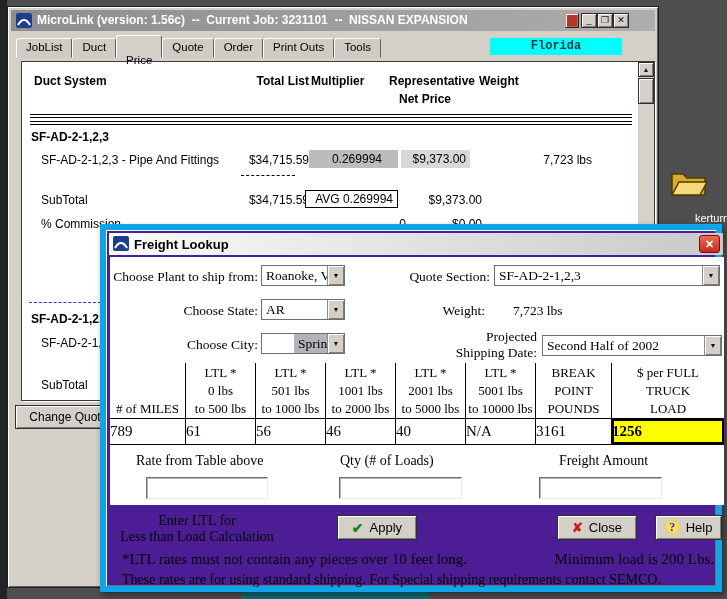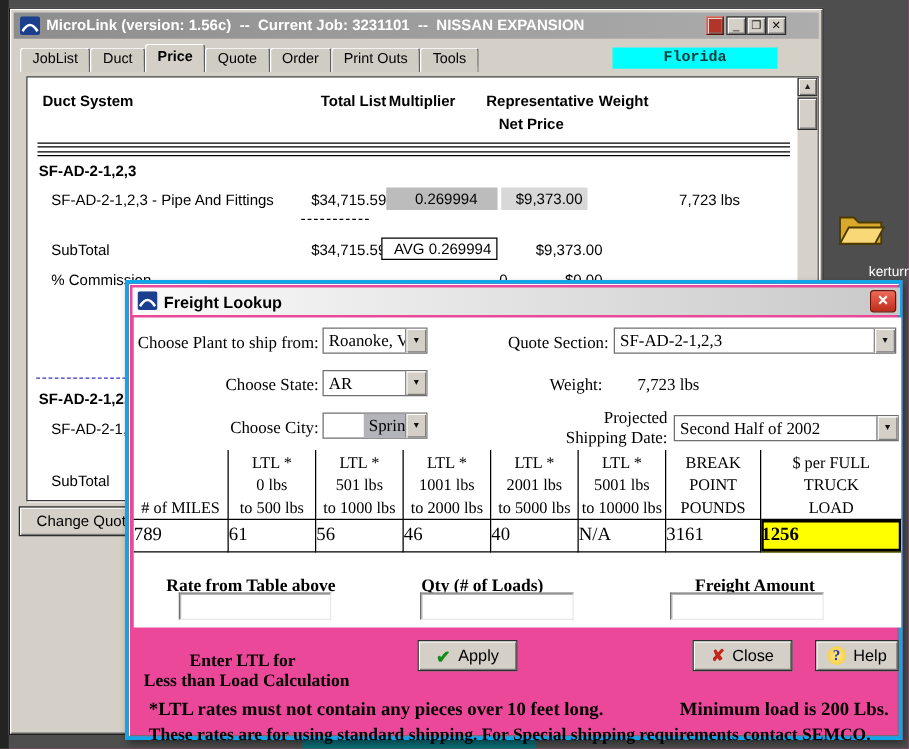--- a/index.html
+++ b/index.html
@@ -20,54 +20,54 @@
   .title-text { position:absolute; left:26px; top:3px; color:#ffffff;
             font-size:12px; font-weight:bold; white-space:pre; }
   .tbtn { position:absolute; top:3px; width:16px; height:15px;
             font-size:9px; line-height:13px; text-align:center; color:#111; }
   .tbtn.red { background:#b13529; border-color:#e08a80 #5d0f06 #5d0f06 #e08a80; }
 
   .tab { float:left; height:20px; margin-top:3px; padding:2px 9px 0 9px;
             font-size:11.5px; background:#cfccc4; border:1px solid;
             border-color:#ffffff #5f5f5f transparent #ffffff;
             border-top-left-radius:3px; border-top-right-radius:3px; }
-  .tab.active { height:23px; margin-top:0; font-weight:bold; background:#d4d0c8;
-            padding-top:4px; position:relative; z-index:2; }
+  .tab.active { height:23px; margin-top:0; font-weight:normal; background:#d4d0c8;
+            padding-top:18px; position:relative; z-index:2; }
   .region-box { left:482px; top:31px; width:132px; height:17px; background:#00ffff;
             text-align:center; font-family:"Liberation Mono",monospace;
             font-size:12px; font-weight:bold; color:#0b3b3b; line-height:17px; }
 
   .content { left:13px; top:54px; width:634px; height:340px; background:#ffffff;
             border:1px solid #3b3b3b; box-shadow: 1px 1px 0 #ffffff; overflow:hidden; }
   .g { position:absolute; font-size:12px; color:#000; white-space:nowrap; }
   .g.b { font-weight:bold; }
   .dsep { position:absolute; height:4px; border-top:1px solid #000; border-bottom:1px solid #000; }
 
   
   .vscroll { position:absolute; right:0; top:0; bottom:0; width:16px; background:#d6d2ca; }
   .sbtn { position:absolute; left:0; width:16px; height:15px; font-size:7px;
             line-height:13px; text-align:center; color:#222; }
   .sthumb { position:absolute; left:0; top:16px; width:16px; height:26px; }
 
   
-  .dialog { left:100px; top:224px; width:622px; height:368px; background:#ec4899;
-            border:3px solid #0ea5e9; box-shadow: inset 1px 1px 0 #ffffff,
+  .dialog { left:100px; top:224px; width:622px; height:368px; background:#4c1d95;
+            border:6px solid #0ea5e9; box-shadow: inset 1px 1px 0 #ffffff,
             inset -1px -1px 0 #6f6f6f, 2px 3px 6px rgba(0,0,0,.45); z-index:20; }
   .dlg-titlebar { left:3px; top:3px; width:614px; height:22px;
             background:linear-gradient(to right,#fbfbfb,#c9c9c9); }
   .dlg-title { position:absolute; left:25px; top:4px; font-size:13px; font-weight:bold; color:#000; }
   .dlg-close { position:absolute; right:3px; top:2px; width:21px; height:18px;
             background:linear-gradient(#ef6a57,#c02c1c); border:1px solid #6f1208;
             border-radius:3px; color:#fff; font-size:11px; font-weight:bold;
             text-align:center; line-height:16px; }
   .dlg-body { position:absolute; left:4px; top:27px; width:614px; height:248px; background:#ffffff; }
 
   .ser { position:absolute; font-family:"Liberation Serif",serif; font-size:13.5px;
             color:#000; white-space:nowrap; }
-  .ser.b { font-weight:bold;margin-top:12px; }
+  .ser.b { font-weight:normal; }
 
   .combo { position:absolute; height:21px; background:#fff; border:1px solid #6f6f6f;
             display:flex; align-items:stretch; }
   .combo-text { flex:1; font-family:"Liberation Serif",serif; font-size:13.5px;
             line-height:19px; padding-left:4px; white-space:nowrap; overflow:hidden; }
   .combo-text.sel { background:#b3b3ba;margin-left:32px; }
   .combo-arrow { width:17px; background:#d4d0c8; border-left:1px solid #8a8a8a;
             box-shadow: inset 1px 1px 0 #fff, inset -1px -1px 0 #7d7d7d;
             font-size:7px; line-height:19px; text-align:center; color:#111; }
 

